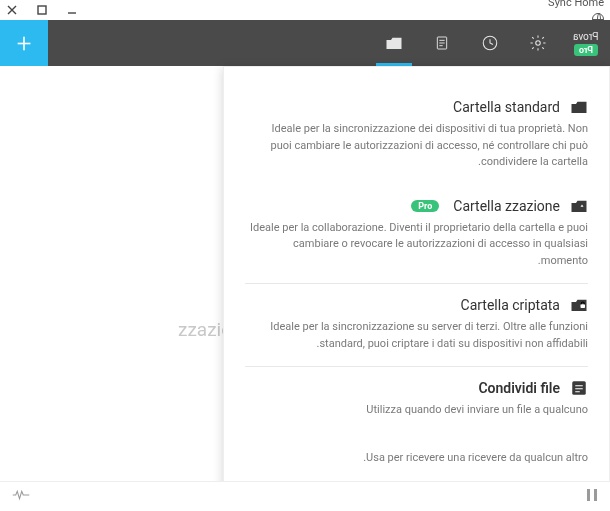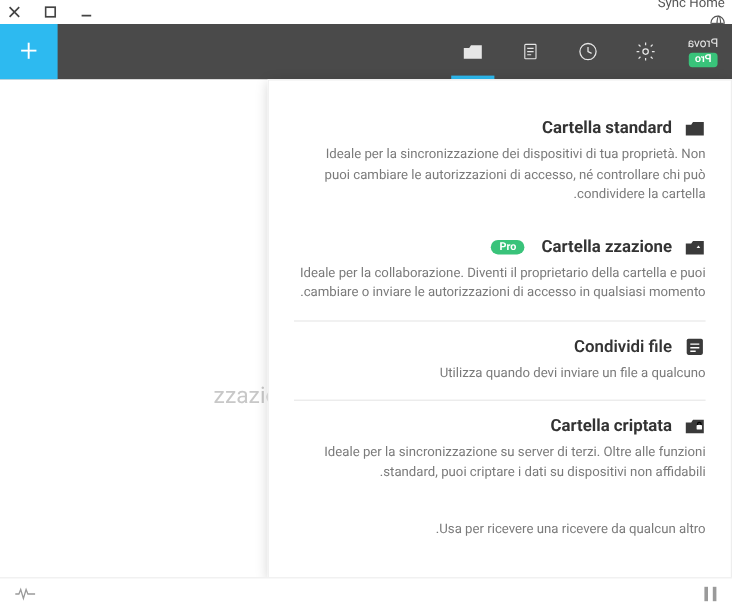--- a/index.html
+++ b/index.html
@@ -18,21 +18,21 @@
   .tool-item.active-underline::after { content: ""; position: absolute; left: 6px; right: 6px; bottom: 0; height: 3px; background: #2dbaf0; }
   .trial-box { width: 48px; display: flex; flex-direction: column; align-items: center; justify-content: center; gap: 2px; }
   .trial-text { font-size: 10px; color: #e6e6e6; transform: scaleX(-1); }
   .pro-badge { background: #39c37a; color: #fff; font-size: 9px; font-weight: 600; border-radius: 3px; padding: 1px 5px; transform: scaleX(-1); }
   .plus-btn { width: 48px; background: #2dbaf0; display: flex; align-items: center; justify-content: center; color: #fff; font-size: 26px; font-weight: 300; margin-right: auto; }
   
   .dropdown { position: absolute; top: 66px; left: 223px; width: 387px; background: #fff; box-shadow: 0 0 0 1px #eee inset, 0 2px 10px rgba(0,0,0,.18); padding: 20px 22px 18px; direction: rtl; }
   .menu-item { padding: 12px 0 14px; text-align: right; }
   .menu-sep { border-top: 1px solid #e8e8e8; }
   .mi-header { display: flex; align-items: center; justify-content: flex-start; gap: 10px; }
-  .mi-title { font-size: 14px; font-weight: 700; color: #333; }
+  .mi-title { font-size: 14px; font-weight: 400; color: #333; }
   .mi-title.light { font-weight: 600; }
   .mi-desc { font-size: 11px; color: #7a7a7a; line-height: 1.5; margin-top: 5px; max-width: 340px; }
   .mi-pro { background: #39c37a; color: #fff; font-size: 9px; font-weight: 700; border-radius: 8px; padding: 1px 7px; margin-right: 4px; }
   .mi-icon { width: 18px; height: 18px; display: flex; align-items: center; justify-content: center; flex-shrink: 0; }
   
   .bg-hint { position: absolute; top: 318px; left: 178px; font-size: 19px; color: #c8c8c8; direction: ltr; }
   
   .statusbar { position: absolute; bottom: 0; left: 0; right: 0; height: 30px; border-top: 1px solid #eee; display: flex; align-items: center; justify-content: space-between; padding: 0 12px; color: #9a9a9a; background:#fff; direction: ltr; }
   .activity-icon svg { width: 18px; height: 14px; }
   .pause-icon svg { width: 12px; height: 14px; }
@@ -120,48 +120,48 @@
     <div class="mi-header">
       <div class="mi-icon">
         <svg viewBox="0 0 24 20" width="18" height="16">
             <path fill="#3a3a3a" d="M2 6 h6 l2 -3 h12 v15 h-20 z"></path>
             <path fill="#fff" d="M16 8l2 3h-4z"></path>
           </svg>
       </div>
       <div class="mi-title">Cartella zzazione</div>
       <span class="mi-pro">Pro</span>
     </div>
-    <div class="mi-desc">Ideale per la collaborazione. Diventi il proprietario della cartella e puoi cambiare o inviare le autorizzazioni di accesso in qualsiasi momento.</div>
-  </div>
-
-  <div class="menu-item menu-sep">
-    <div class="mi-header">
-      <div class="mi-icon">
-        <svg viewBox="0 0 24 24" width="18" height="18">
-            <rect fill="#3a3a3a" x="3" y="3" width="18" height="18" rx="2"></rect>
-            <path stroke="#fff" stroke-width="1.6" fill="none" d="M7 9h10M7 13h10M7 17h6"></path>
-          </svg>
-      </div>
-      <div class="mi-title light">Condividi file</div>
-    </div>
-    <div class="mi-desc">Utilizza quando devi inviare un file a qualcuno</div>
+    <div class="mi-desc">Ideale per la collaborazione. Diventi il proprietario della cartella e puoi cambiare o revocare le autorizzazioni di accesso in qualsiasi momento.</div>
   </div>
 
   <div class="menu-item menu-sep">
     <div class="mi-header">
       <div class="mi-icon">
         <svg viewBox="0 0 24 20" width="18" height="16">
             <path fill="#3a3a3a" d="M2 6 h6 l2 -3 h12 v15 h-20 z"></path>
             <rect fill="#fff" x="14" y="9" width="6" height="5" rx="1"></rect>
             <path class="stroke" stroke="#fff" d="M15 9v-1a2 2 0 0 1 4 0v1"></path>
           </svg>
       </div>
       <div class="mi-title">Cartella criptata</div>
     </div>
     <div class="mi-desc">Ideale per la sincronizzazione su server di terzi. Oltre alle funzioni standard, puoi criptare i dati su dispositivi non affidabili.</div>
+  </div>
+
+  <div class="menu-item menu-sep">
+    <div class="mi-header">
+      <div class="mi-icon">
+        <svg viewBox="0 0 24 24" width="18" height="18">
+            <rect fill="#3a3a3a" x="3" y="3" width="18" height="18" rx="2"></rect>
+            <path stroke="#fff" stroke-width="1.6" fill="none" d="M7 9h10M7 13h10M7 17h6"></path>
+          </svg>
+      </div>
+      <div class="mi-title light">Condividi file</div>
+    </div>
+    <div class="mi-desc">Utilizza quando devi inviare un file a qualcuno</div>
   </div>
 
   <div class="menu-item">
     <div class="mi-desc">Usa per ricevere una ricevere da qualcun altro.</div>
   </div>
 
 </div>
 
 <div class="statusbar">
   <div class="activity-icon">

